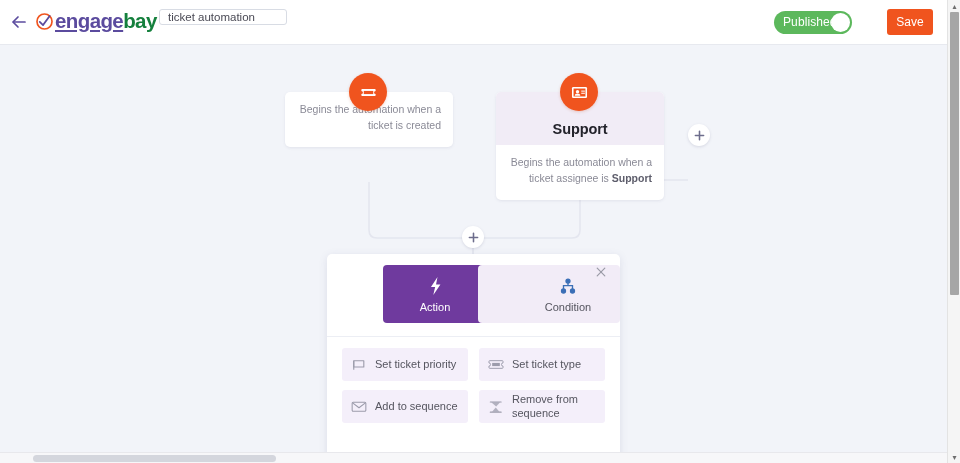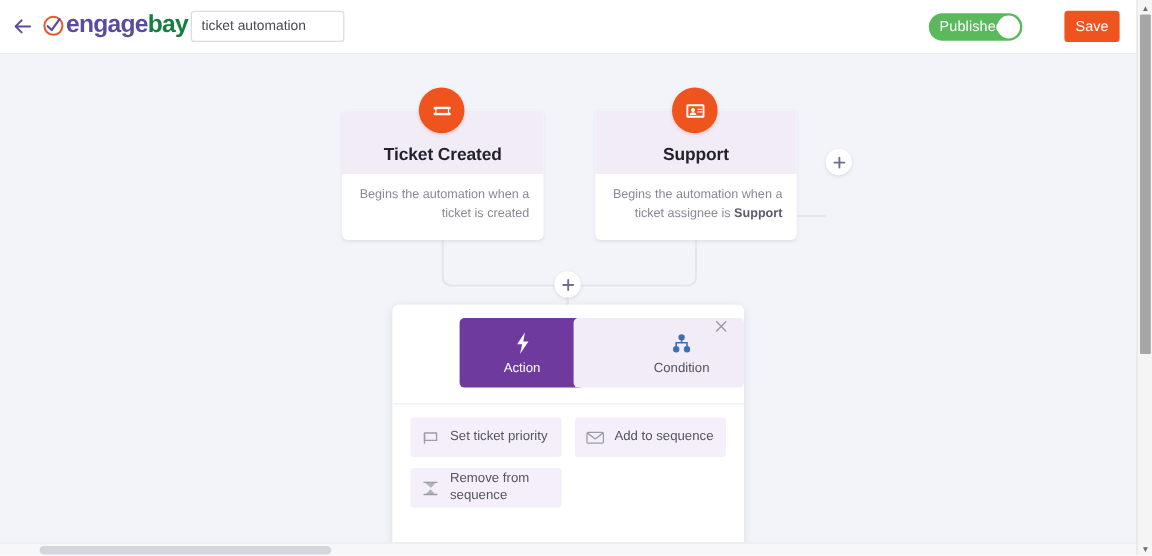--- a/index.html
+++ b/index.html
@@ -50,27 +50,27 @@
     width: 19px; height: 19px;
     margin-right: 1px;
     flex: 0 0 auto;
   }
   .logo-text {
     font-size: 20.5px;
     letter-spacing: -0.6px;
     font-weight: 600;
     line-height: 1;
   }
-  .logo-engage { color: #5b4b9e; }
+  .logo-engage { color: #5b4b9e; text-decoration: underline; }
   .logo-bay { color: #15803d; }
 
   .title-input {
     position: absolute;
     left: 159px; top: 9px;
-    width: 128px; height: 26px;
+    width: 128px; height: 16px;
     border: 1px solid #d8dce4;
     border-radius: 3px;
     background: #fff;
     font-family: "Liberation Sans", sans-serif;
     font-size: 11.5px;
     color: #4a4a55;
     padding: 0 8px;
     box-sizing: border-box;
     outline: none;
   }
@@ -374,23 +374,20 @@
       </g>
     </svg>
 
     <div class="node-icon" style="left:349px; top:28px;">
       <svg width="19" height="19" viewBox="0 0 24 24" fill="#ffffff">
         <path d="M3 8.5a1 1 0 011-1h16a1 1 0 011 1V10a2 2 0 000 4v1.5a1 1 0 01-1 1H4a1 1 0 01-1-1V14a2 2 0 000-4V8.5z"></path>
         <rect x="6" y="10" width="12" height="4" fill="#f0541e"></rect>
       </svg>
     </div>
     <div class="node" style="left:285px; top:47px;">
-      <div class="node-header">
-        <span class="node-title">Ticket Created</span>
-      </div>
       <div class="node-body">
         <span>Begins the automation when a ticket is created</span>
       </div>
     </div>
 
     <div class="node-icon" style="left:560px; top:28px;">
       <svg width="19" height="19" viewBox="0 0 24 24" fill="#ffffff">
         <rect x="2.5" y="5" width="19" height="14" rx="1.6"></rect>
         <rect x="4.5" y="7" width="15" height="10" fill="#f0541e"></rect>
         <circle cx="9.5" cy="11" r="2.1" fill="#ffffff"></circle>
@@ -462,20 +459,29 @@
           <span class="item-icon">
             <svg width="16" height="14" viewBox="0 0 18 16" fill="none" stroke="currentColor" stroke-width="1.3" stroke-linejoin="round">
               <path d="M3 3.2 H14.5 V10.3 H3 Z"></path>
               <path d="M3 3.2 V13.4"></path>
             </svg>
           </span>
           <span class="item-label">Set ticket priority</span>
         </div>
 
 
+        <div class="item">
+          <span class="item-icon">
+            <svg width="17" height="13" viewBox="0 0 20 14" fill="none" stroke="currentColor" stroke-width="1.2">
+              <path d="M1.2 3.2a1 1 0 011-1h15.6a1 1 0 011 1V5a2 2 0 000 4v1.8a1 1 0 01-1 1H2.2a1 1 0 01-1-1V9a2 2 0 000-4V3.2z"></path>
+              <rect x="5.2" y="5" width="9.6" height="4" fill="currentColor" stroke="none"></rect>
+            </svg>
+          </span>
+          <span class="item-label">Set ticket type</span>
+        </div>
 
         <div class="item">
           <span class="item-icon">
             <svg width="16" height="13" viewBox="0 0 18 14" fill="none" stroke="currentColor" stroke-width="1.2" stroke-linejoin="round">
               <rect x="1.3" y="2.2" width="15.4" height="10.2" rx="1.1"></rect>
               <path d="M1.8 3 L9 8.4 L16.2 3"></path>
             </svg>
           </span>
           <span class="item-label">Add to sequence</span>
         </div>

